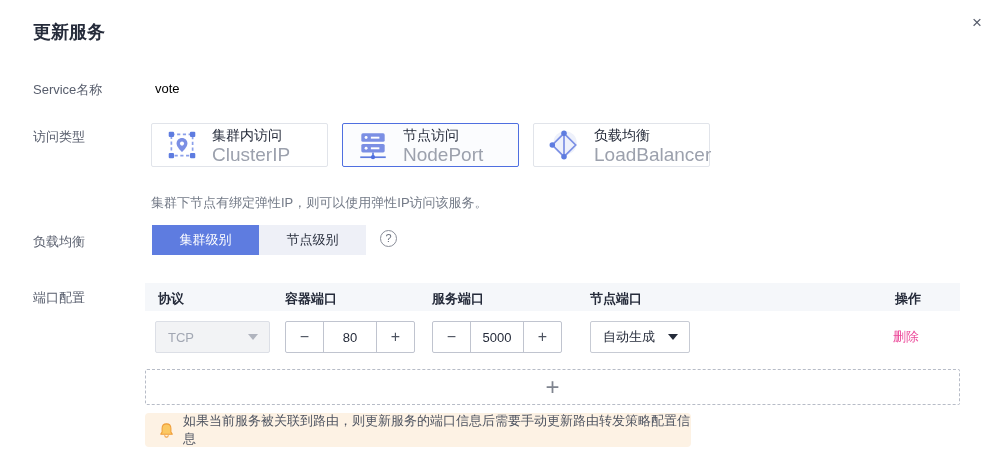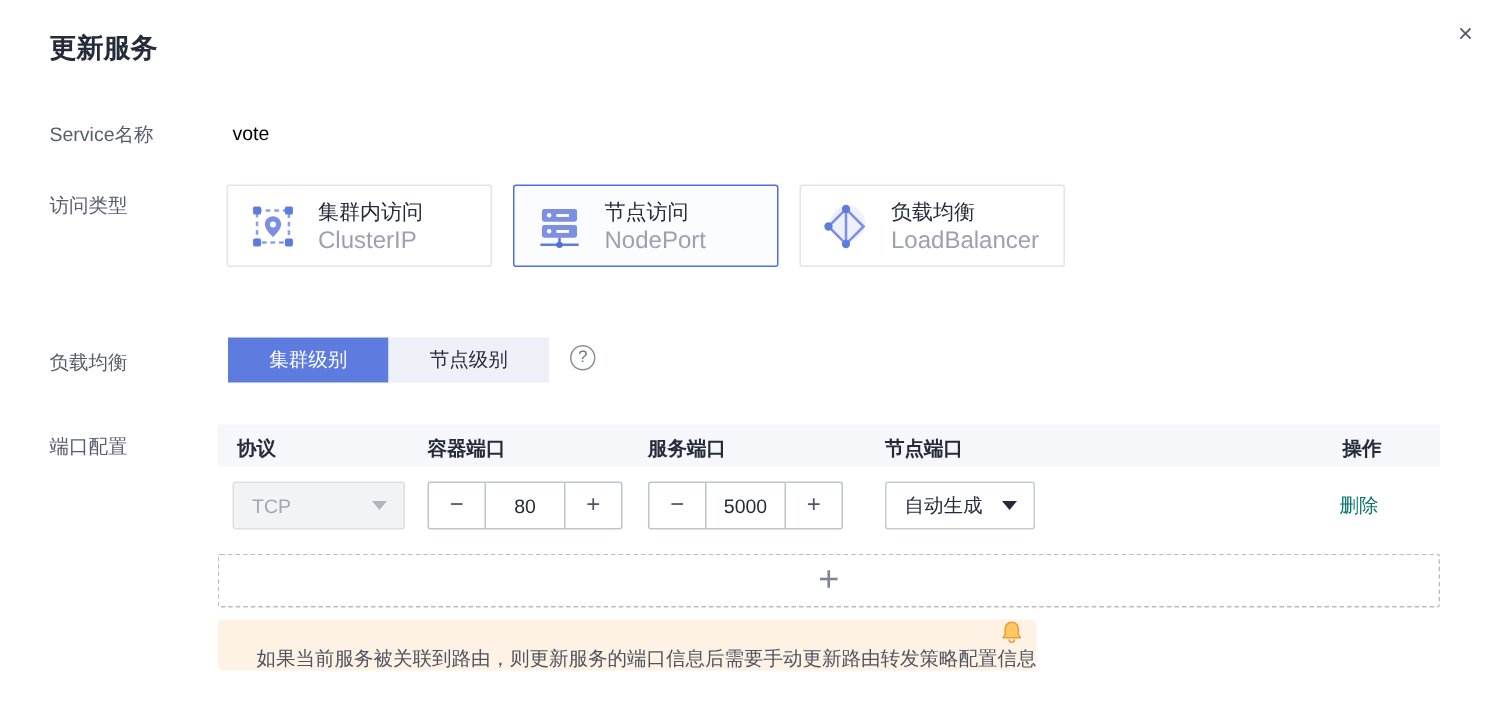--- a/index.html
+++ b/index.html
@@ -9,27 +9,27 @@
 
   .dialog-title { position:absolute; left:33px; top:20px; font-size:18px; font-weight:bold; color:#252b3a; }
   .close-btn { position:absolute; left:966px; top:12px; width:22px; height:22px; font-size:17px;
     color:#575d6c; text-align:center; line-height:22px; cursor:pointer; }
 
   .form-label { position:absolute; left:33px; font-size:13px; color:#575d6c; }
   .form-value { position:absolute; left:155px; font-size:13px; color:#000000; }
 
   
   .cards { position:absolute; left:151px; top:123px; display:flex; gap:14px; }
-  .card { width:177px; height:55px; border:1px solid #e1e4ea; border-radius:2px; background:#fff;
+  .card { width:177px; height:44px; border:1px solid #e1e4ea; border-radius:2px; background:#fff;
     display:flex; align-items:center; padding-left:13px; cursor:pointer; }
   .card.selected { border:1px solid #4f6fe0; background:#fbfcfe; }
   .card .icon { width:34px; height:34px; flex:0 0 34px; }
   .card-text { margin-left:13px; }
   .card-name { font-size:14px; color:#252b3a; line-height:19px; }
-  .card-sub { font-size:16px; color:#9ca1ad; line-height:19px; }
+  .card-sub { font-size:19px; color:#9ca1ad; line-height:19px; }
 
   .hint { position:absolute; left:151px; top:194px; font-size:13px; color:#737a87; }
 
   
   .toggle { position:absolute; left:152px; top:225px; display:flex; }
   .toggle-btn { width:107px; height:30px; font-size:13px; display:flex; align-items:center; justify-content:center;
     background:#eef0f7; color:#252b3a; cursor:pointer; }
   .toggle-btn.active { background:#5e7ce0; color:#ffffff; }
   .help-circle { position:absolute; left:380px; top:230px; width:17px; height:17px; border:1px solid #8a8e99;
     border-radius:50%; color:#6b717e; font-size:11px; line-height:15px; text-align:center; cursor:pointer; }
@@ -54,28 +54,28 @@
   .nport-select { left:445px; width:100px; }
 
   .stepper { display:flex; border:1px solid #c0c4cf; background:#fff; }
   .stepper-1 { left:140px; width:130px; }
   .stepper-2 { left:287px; width:130px; }
   .step-btn { width:37px; display:flex; align-items:center; justify-content:center; font-size:16px;
     color:#4e5461; cursor:pointer; }
   .step-val { flex:1; display:flex; align-items:center; justify-content:center; font-size:13px; color:#252b3a;
     border-left:1px solid #c0c4cf; border-right:1px solid #c0c4cf; }
 
-  .delete-link { position:absolute; left:748px; top:17px; font-size:13px; color:#0f766e; cursor:default; }
+  .delete-link { position:absolute; left:748px; top:17px; font-size:13px; color:#ec4899; cursor:default; }
 
   .add-row { position:absolute; left:145px; top:369px; width:815px; height:36px; border:1px dashed #b7bcc7;
     border-radius:2px; display:flex; align-items:center; justify-content:center; cursor:pointer; }
   .add-plus { font-size:24px; font-weight:200; color:#7f848f; line-height:1; }
 
   .banner { position:absolute; left:145px; top:413px; width:546px; height:34px; background:#fdf2e4;
-    border-radius:4px; display:flex; align-items:flex-end; padding-left:13px;flex-direction:column; }
+    border-radius:4px; display:flex; align-items:center; padding-left:13px; }
   .banner .bell { width:17px; height:17px; flex:0 0 17px; margin-right:8px; }
   .banner-text { font-size:13px; color:#4e5461; }
 </style>
 </head>
 <body>
 
 <div class="stage">
 
   <div class="dialog-title">更新服务</div>
   <div class="close-btn">×</div>
@@ -135,20 +135,21 @@
           <circle cx="16" cy="27" r="2.6" fill="#5e7ce0"></circle>
         </svg>
       </span>
       <span class="card-text">
         <div class="card-name">负载均衡</div>
         <div class="card-sub">LoadBalancer</div>
       </span>
     </div>
   </div>
 
+  <div class="hint">集群下节点有绑定弹性IP，则可以使用弹性IP访问该服务。</div>
 
   <div class="form-label" style="top:233px;">负载均衡</div>
   <div class="toggle">
     <div class="toggle-btn active">集群级别</div>
     <div class="toggle-btn">节点级别</div>
   </div>
   <div class="help-circle">?</div>
 
   <div class="form-label" style="top:289px;">端口配置</div>
   <div class="port-table">

